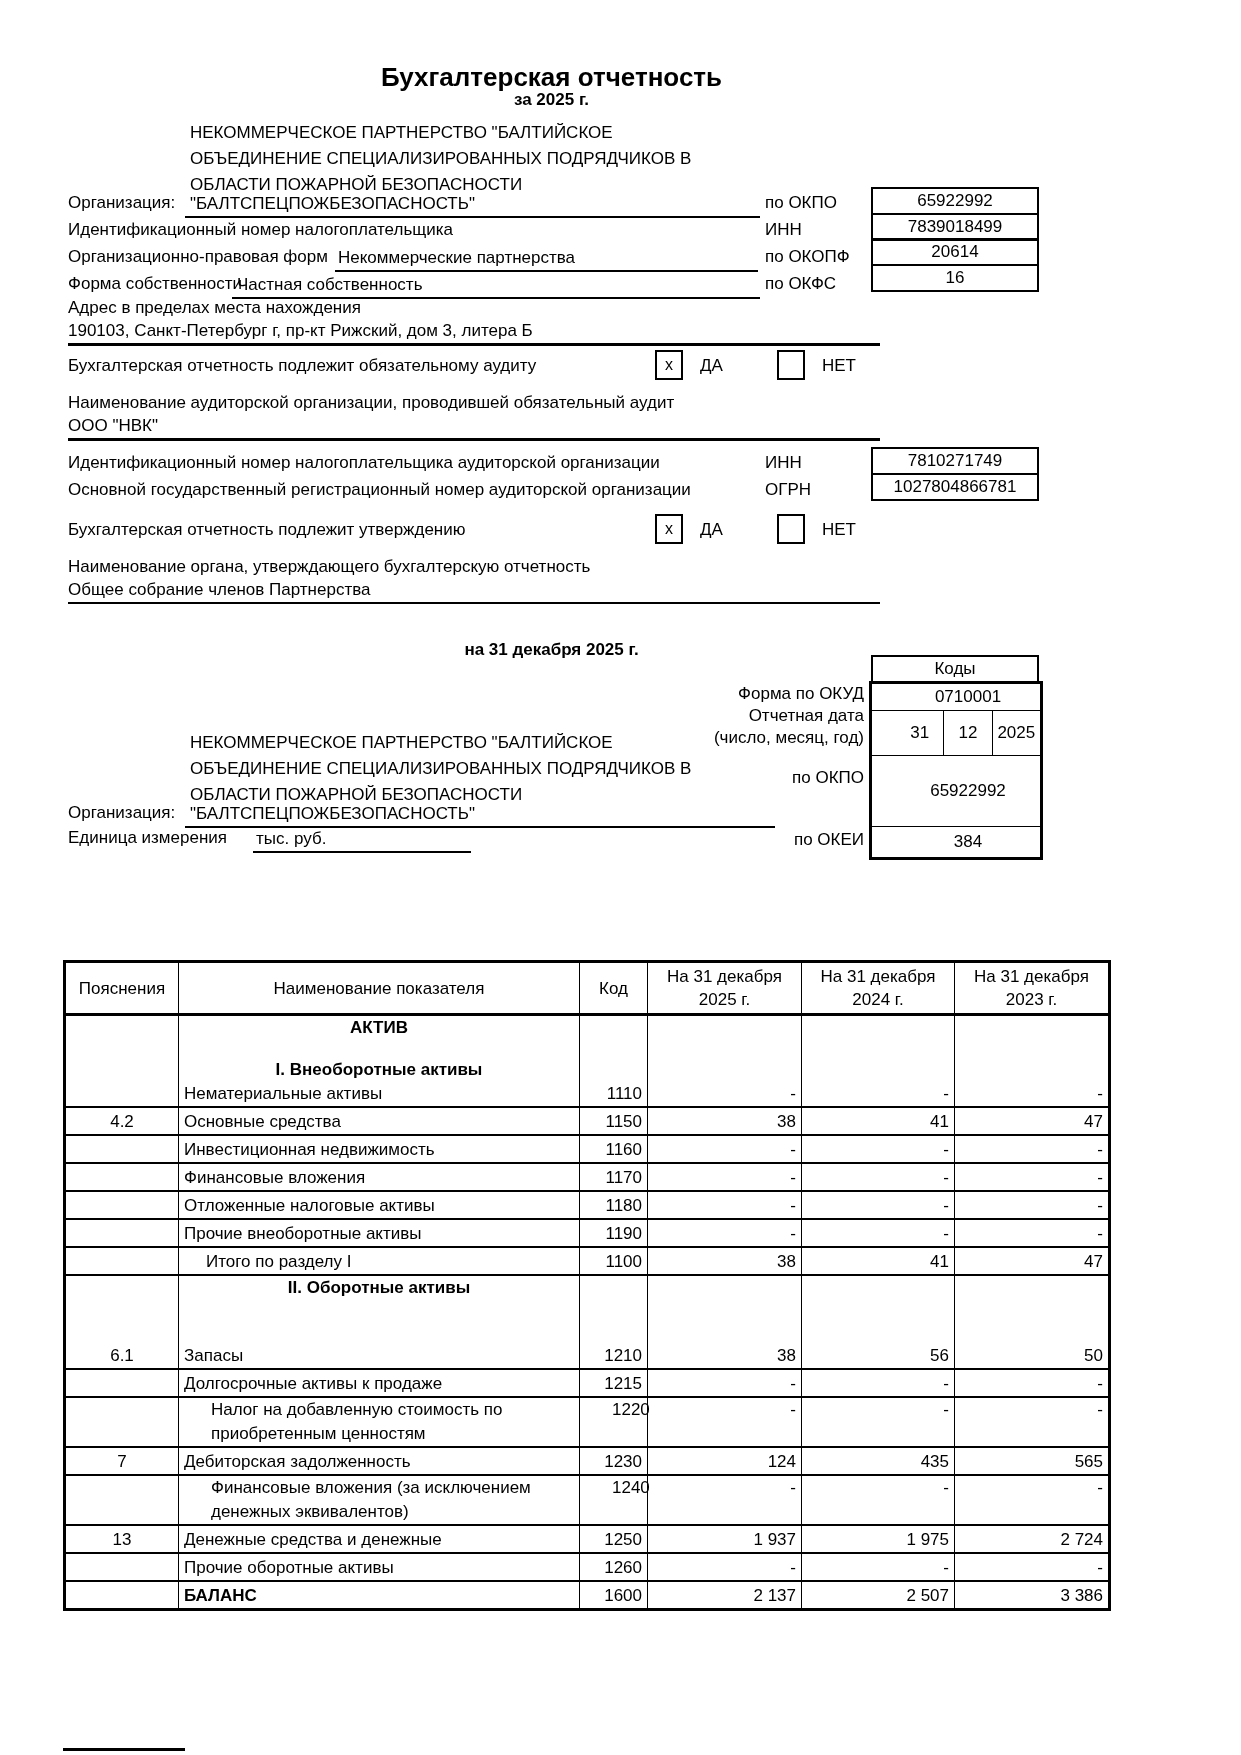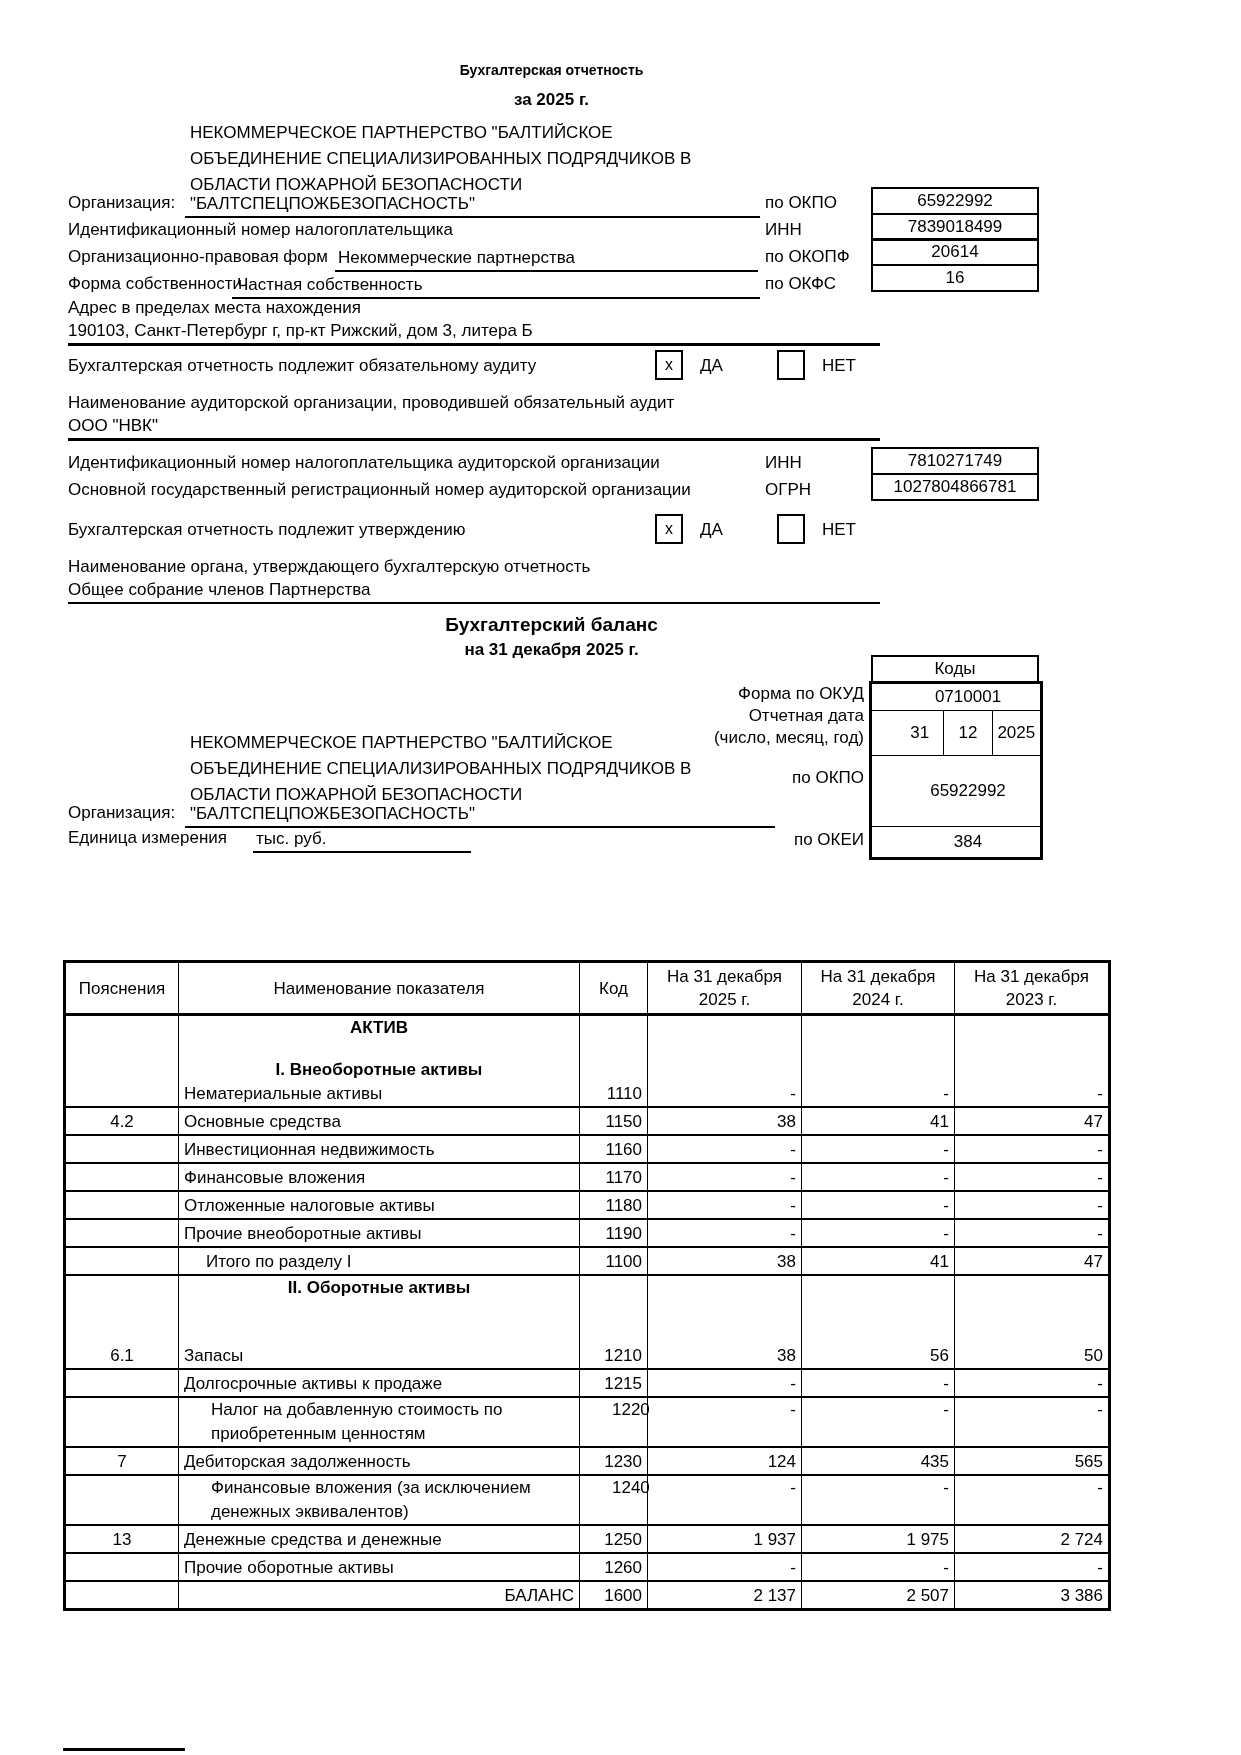--- a/index.html
+++ b/index.html
@@ -34,28 +34,28 @@
   #balance-table td.expl{text-align:center;}
   #balance-table td.code{text-align:right;}
   #balance-table td.val{text-align:right;}
   #balance-table td.name{white-space:pre-line;}
   #balance-table tr.twoline td{vertical-align:top;padding-left:32px;}
   .group-line{font-weight:bold;text-align:center;line-height:24px;}
   .group-line.first-gap{margin-bottom:18px;}
   .group-line.single{margin-bottom:44px;}
   .item{line-height:24px;}
   .item.indent{padding-left:22px;}
-  .item.bold{font-weight:normal;text-align:right;}
+  .item.bold{font-weight:bold;}
 </style>
 </head>
 <body>
 
 <div id="page">
 
-  <div class="abs b ctr" style="left:63px;top:62px;width:977px;font-size:14px;">Бухгалтерская отчетность</div>
+  <div class="abs b ctr" style="left:63px;top:62px;width:977px;font-size:26px;">Бухгалтерская отчетность</div>
   <div class="abs b ctr" style="left:63px;top:90px;width:977px;">за 2025 г.</div>
 
   <div class="abs nameblock" style="left:190px;top:120px;">
     <div>НЕКОММЕРЧЕСКОЕ ПАРТНЕРСТВО "БАЛТИЙСКОЕ</div>
     <div>ОБЪЕДИНЕНИЕ СПЕЦИАЛИЗИРОВАННЫХ ПОДРЯДЧИКОВ В</div>
     <div>ОБЛАСТИ ПОЖАРНОЙ БЕЗОПАСНОСТИ</div>
   </div>
 
   <div class="abs" style="left:68px;top:193px;">Организация:</div>
   <div class="abs ul2" style="left:185px;top:191px;width:570px;padding-left:5px;line-height:25px;">"БАЛТСПЕЦПОЖБЕЗОПАСНОСТЬ"</div>
@@ -102,21 +102,20 @@
 
   <div class="abs" style="left:68px;top:520px;">Бухгалтерская отчетность подлежит утверждению</div>
   <div class="cb" style="left:655px;top:514px;">x</div>
   <div class="abs" style="left:700px;top:520px;">ДА</div>
   <div class="cb" style="left:777px;top:514px;"></div>
   <div class="abs" style="left:822px;top:520px;">НЕТ</div>
 
   <div class="abs" style="left:68px;top:557px;">Наименование органа, утверждающего бухгалтерскую отчетность</div>
   <div class="abs ul2" style="left:68px;top:577px;width:812px;line-height:25px;">Общее собрание членов Партнерства</div>
 
-  <div class="abs b ctr" style="left:63px;top:614px;width:977px;font-size:19px;">Бухгалтерский баланс</div>
   <div class="abs b ctr" style="left:63px;top:640px;width:977px;">на 31 декабря 2025 г.</div>
 
   <div class="abs codebox" style="left:871px;top:655px;">Коды</div>
   <div id="okudbox">
     <div class="r ctr" style="height:26px;line-height:26px;">0710001</div>
     <div class="r dcells">
       <div>31</div>
       <div>12</div>
       <div>2025</div>
     </div>

